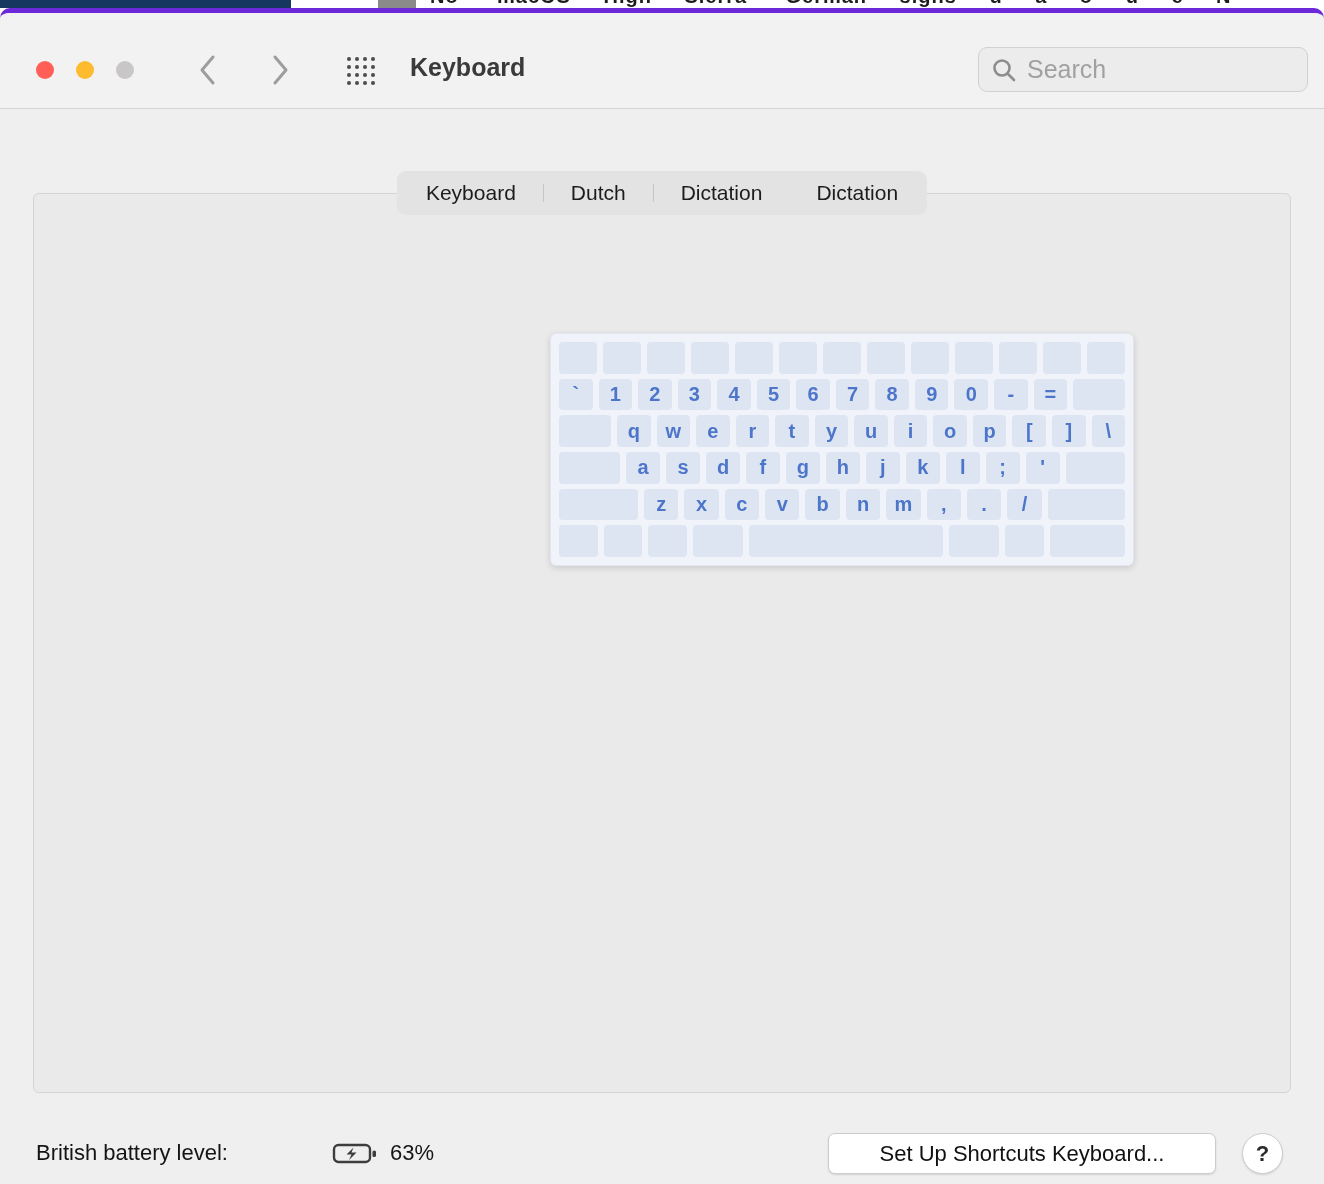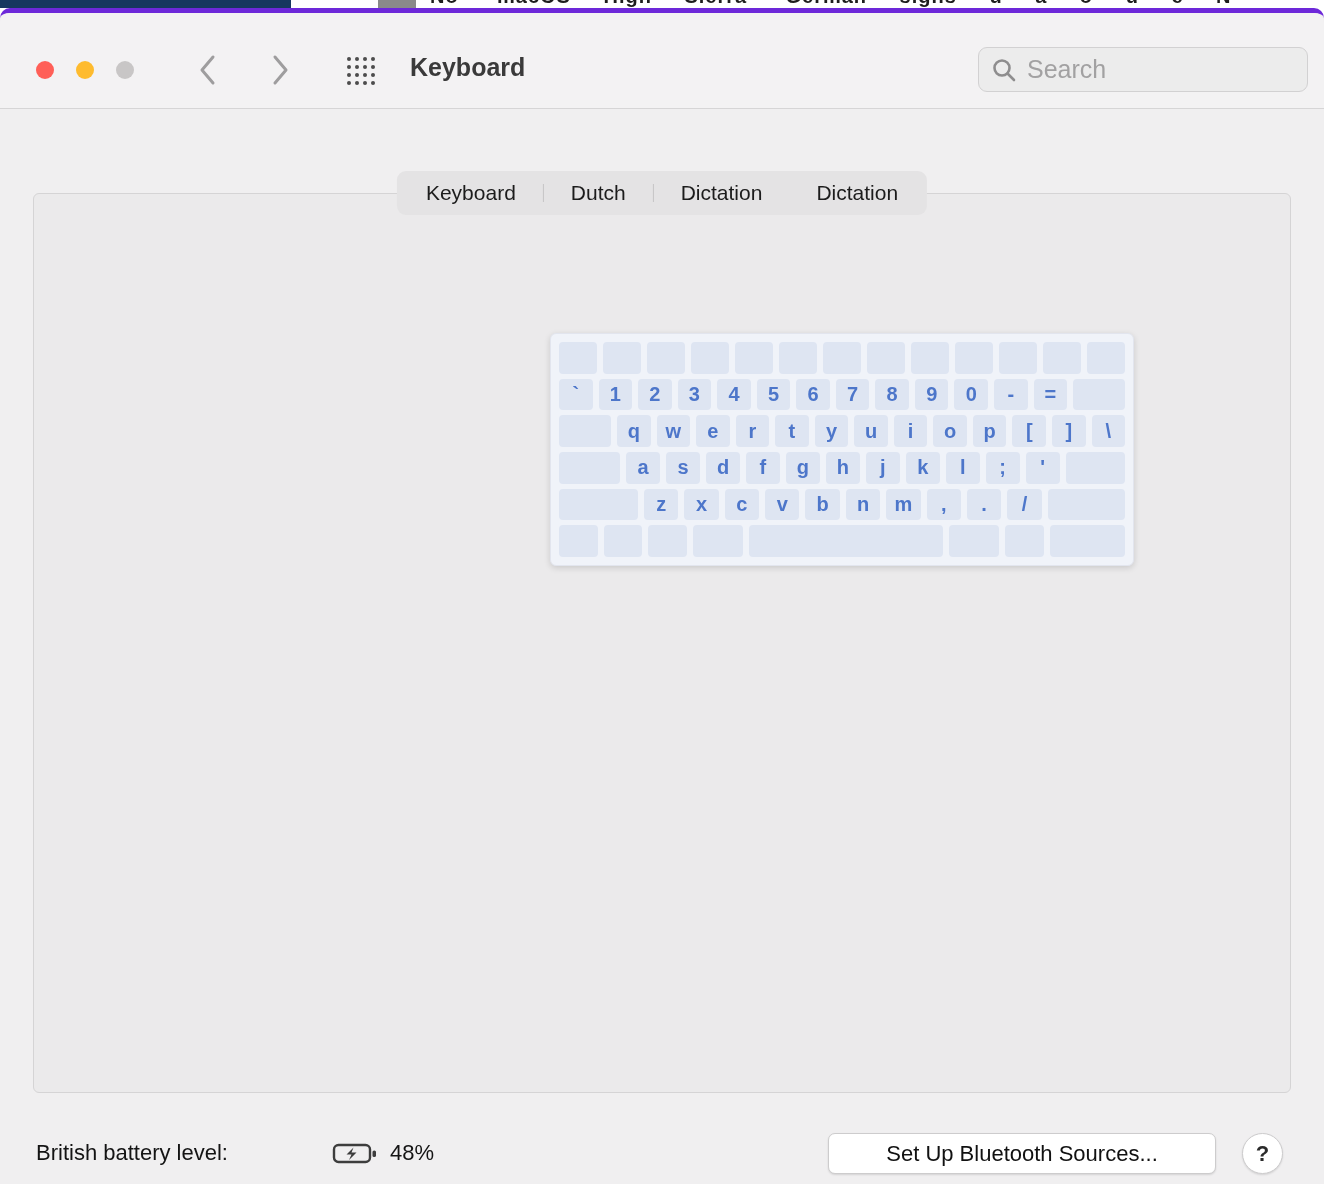--- a/index.html
+++ b/index.html
@@ -346,19 +346,19 @@
     </div>
 
     <div id="battery-label">British battery level:</div>
     <div id="battery-icon">
       <svg width="46" height="26" viewBox="0 0 46 26">
         <rect x="2" y="4" width="36" height="17" rx="4.5" fill="none" stroke="#3d3d3d" stroke-width="2.4"></rect>
         <rect x="40.5" y="9.5" width="3.5" height="6.5" rx="1.6" fill="#3d3d3d"></rect>
         <path d="M21.5 6.5 L14.5 13.5 h5 l-2.5 5.5 7.5 -7.5 h-5 z" fill="#3d3d3d"></path>
       </svg>
     </div>
-    <div id="battery-percent">48%</div>
-
-    <div id="bt-button">Set Up Bluetooth Sources...</div>
+    <div id="battery-percent">63%</div>
+
+    <div id="bt-button">Set Up Shortcuts Keyboard...</div>
     <div id="help-button">?</div>
 
   </div>
 </div>
 
 </body></html>

